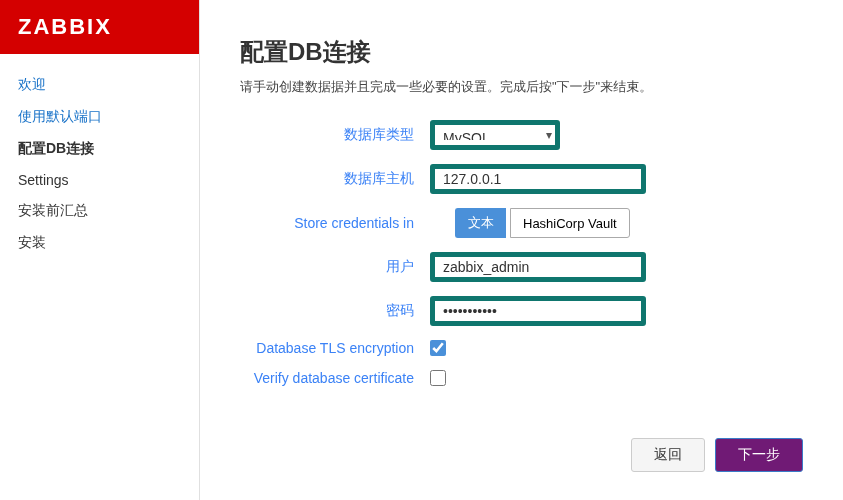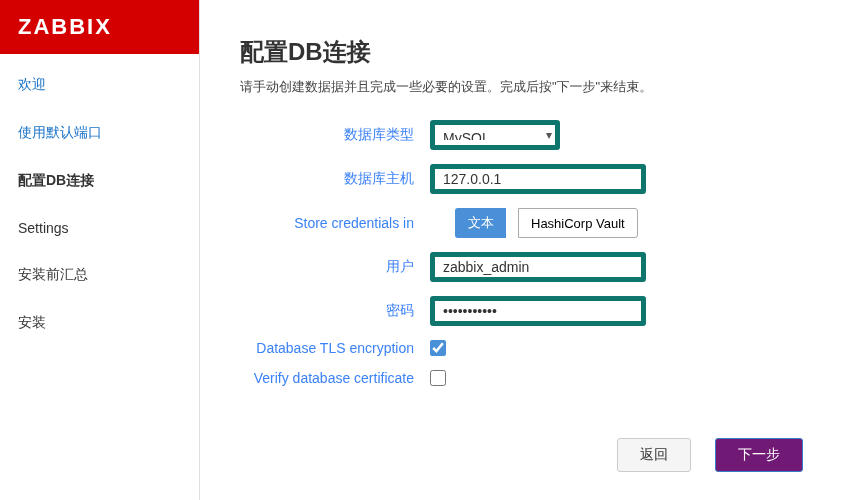--- a/index.html
+++ b/index.html
@@ -34,21 +34,21 @@
       color: #fff;
       font-size: 22px;
       font-weight: 900;
       letter-spacing: 2px;
     }
 
     .sidebar-nav {
       padding: 0 18px;
       display: flex;
       flex-direction: column;
-      gap: 26px;
+      gap: 10px;
     }
 
     .sidebar-item {
       color: #1a73c8;
       cursor: pointer;
       font-size: 14px;
       padding: 2px 0;
       text-decoration: none;
     }
 
@@ -146,21 +146,21 @@
     .port-hint {
       margin-left: 12px;
       color: #888;
       font-size: 13px;
     }
 
     
     .store-cred-group {
       display: flex;
       align-items: center;
-      gap: 12px;
+      gap: 4px;
       padding-left: 25px;
     }
 
     .toggle-btn {
       padding: 5px 12px;
       height: 30px;
       border: 1px solid #aaa;
       cursor: pointer;
       font-size: 13px;
       background: #fff;
@@ -188,21 +188,21 @@
       cursor: pointer;
       accent-color: #4a90d9;
     }
 
     
     .footer-btns {
       position: absolute;
       bottom: 28px;
       right: 40px;
       display: flex;
-      gap: 24px;
+      gap: 10px;
     }
 
     .btn {
       padding: 7px 22px;
       border-radius: 3px;
       font-size: 14px;
       cursor: pointer;
       border: 1px solid #ccc;
       height: 34px;
     }

